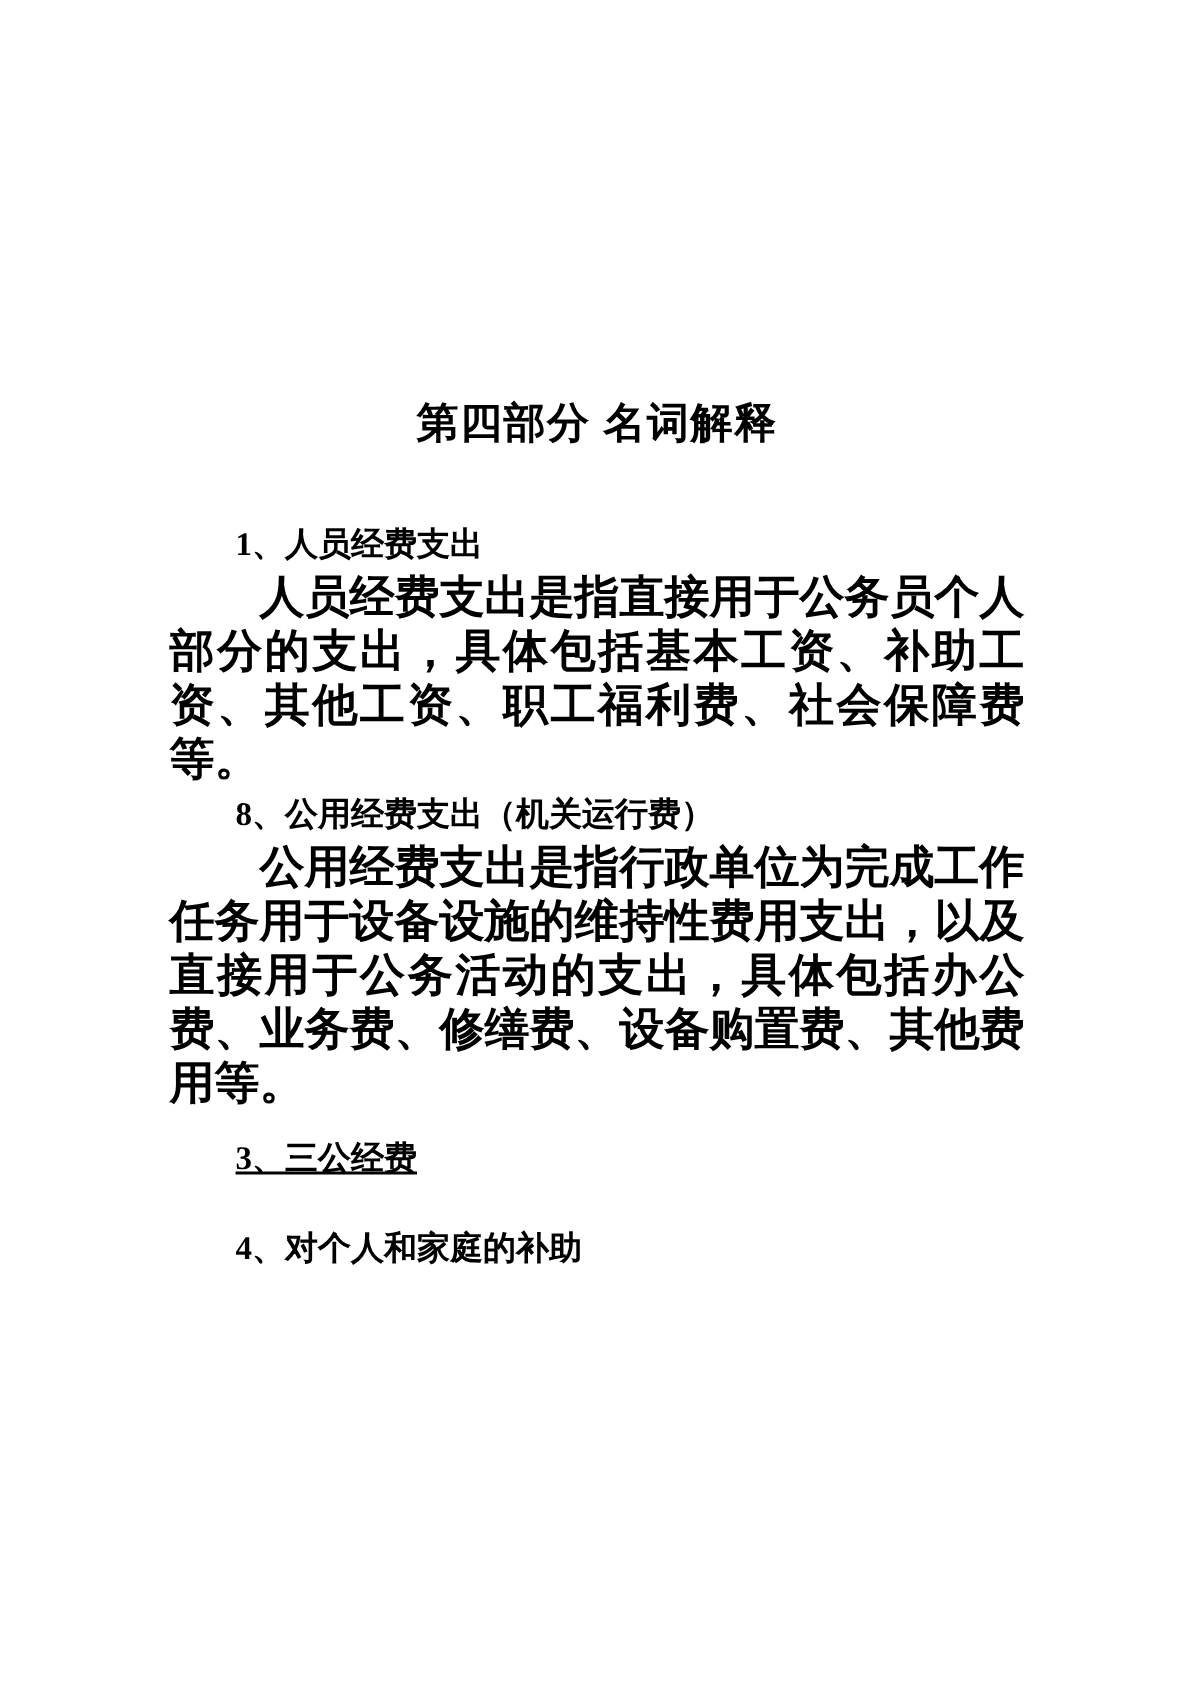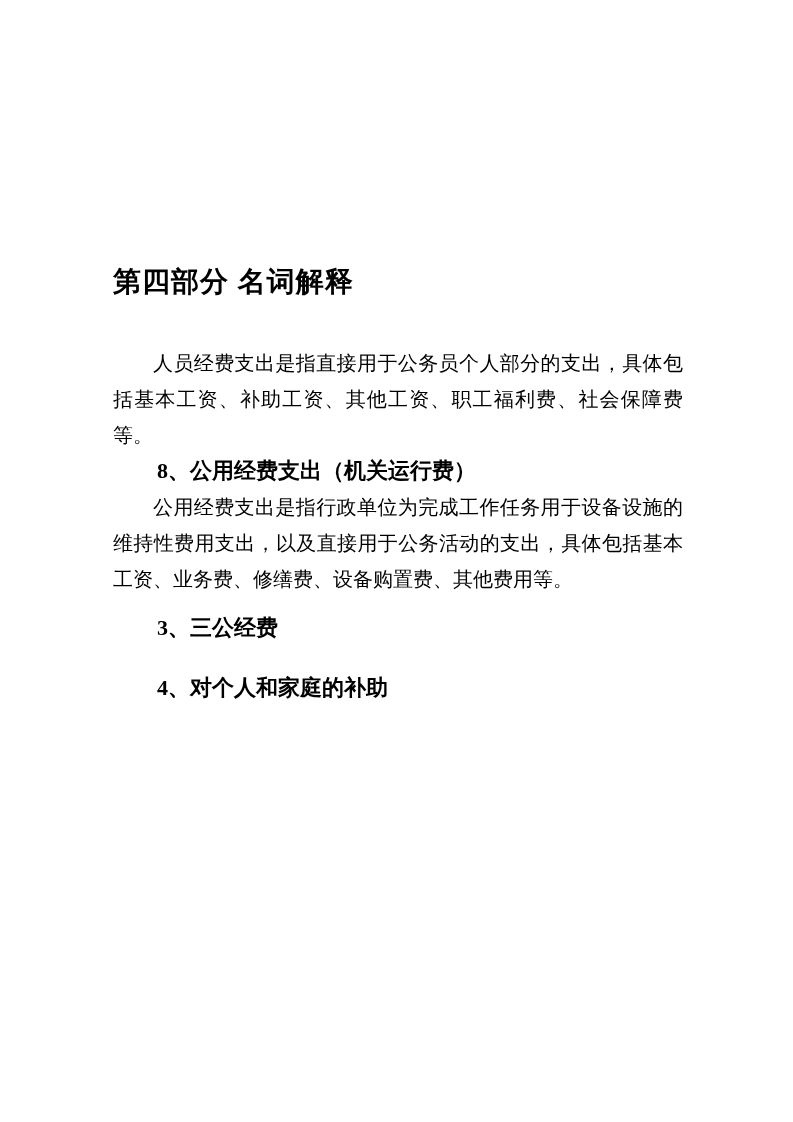--- a/index.html
+++ b/index.html
@@ -17,66 +17,67 @@
     overflow: hidden;
   }
   .content {
     position: absolute;
     left: 113px;
     top: 0;
     width: 570px;
   }
   .doc-title {
     margin: 262px 0 0 0;
-    text-align: left;
+    text-align: center;
     font-family: "Liberation Sans", sans-serif;
     font-size: 28px;
     font-weight: 700;
     line-height: 40px;
     letter-spacing: 1px;
   }
   .sections {
     margin-top: 43px;
   }
   .section { margin: 0; }
   .heading {
     margin: 0;
     font-size: 22px;
     font-weight: 700;
     line-height: 36px;
     text-indent: 2em;
   }
   .para {
     margin: 0;
-    font-size: 20px;
-    font-weight: 400;
+    font-size: 30px;
+    font-weight: 700;
     line-height: 36px;
     text-indent: 2em;
     text-align: justify;
     text-align-last: left;
     text-justify: inter-character;
   }
-  .section-3 .heading { margin-top: 13px; }
+  .section-3 .heading { margin-top: 13px; text-decoration: underline; }
   .section-3 .para    { margin-top: 6px; }
   .section-4 .heading { margin-top: 24px; }
   .section-4 .para    { margin-top: 3px; }
 </style>
 </head>
 <body>
 
 <div class="page">
   <div class="content">
     <h1 class="doc-title">第四部分 名词解释</h1>
     <div class="sections" id="sections">
         <section class="section section-1">
+          <h2 class="heading">1、人员经费支出</h2>
           <p class="para">人员经费支出是指直接用于公务员个人部分的支出，具体包括基本工资、补助工资、其他工资、职工福利费、社会保障费等。</p>
         </section>
         <section class="section section-2">
           <h2 class="heading">8、公用经费支出（机关运行费）</h2>
-          <p class="para">公用经费支出是指行政单位为完成工作任务用于设备设施的维持性费用支出，以及直接用于公务活动的支出，具体包括基本工资、业务费、修缮费、设备购置费、其他费用等。</p>
+          <p class="para">公用经费支出是指行政单位为完成工作任务用于设备设施的维持性费用支出，以及直接用于公务活动的支出，具体包括办公费、业务费、修缮费、设备购置费、其他费用等。</p>
         </section>
         <section class="section section-3">
           <h2 class="heading">3、三公经费</h2>
         </section>
         <section class="section section-4">
           <h2 class="heading">4、对个人和家庭的补助</h2>
         </section>
       </div>
   </div>
 </div>

